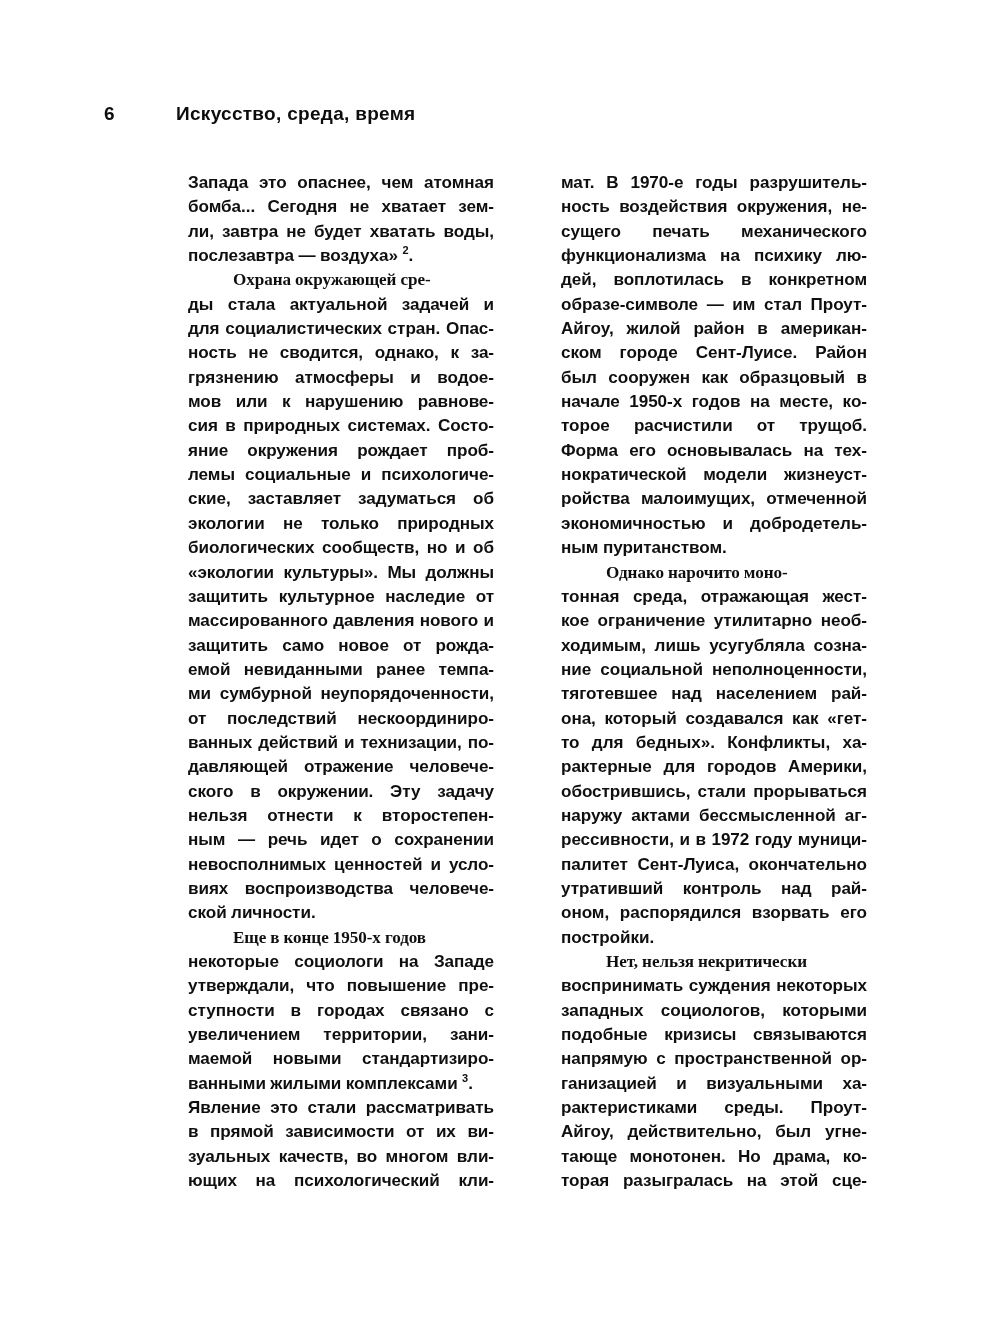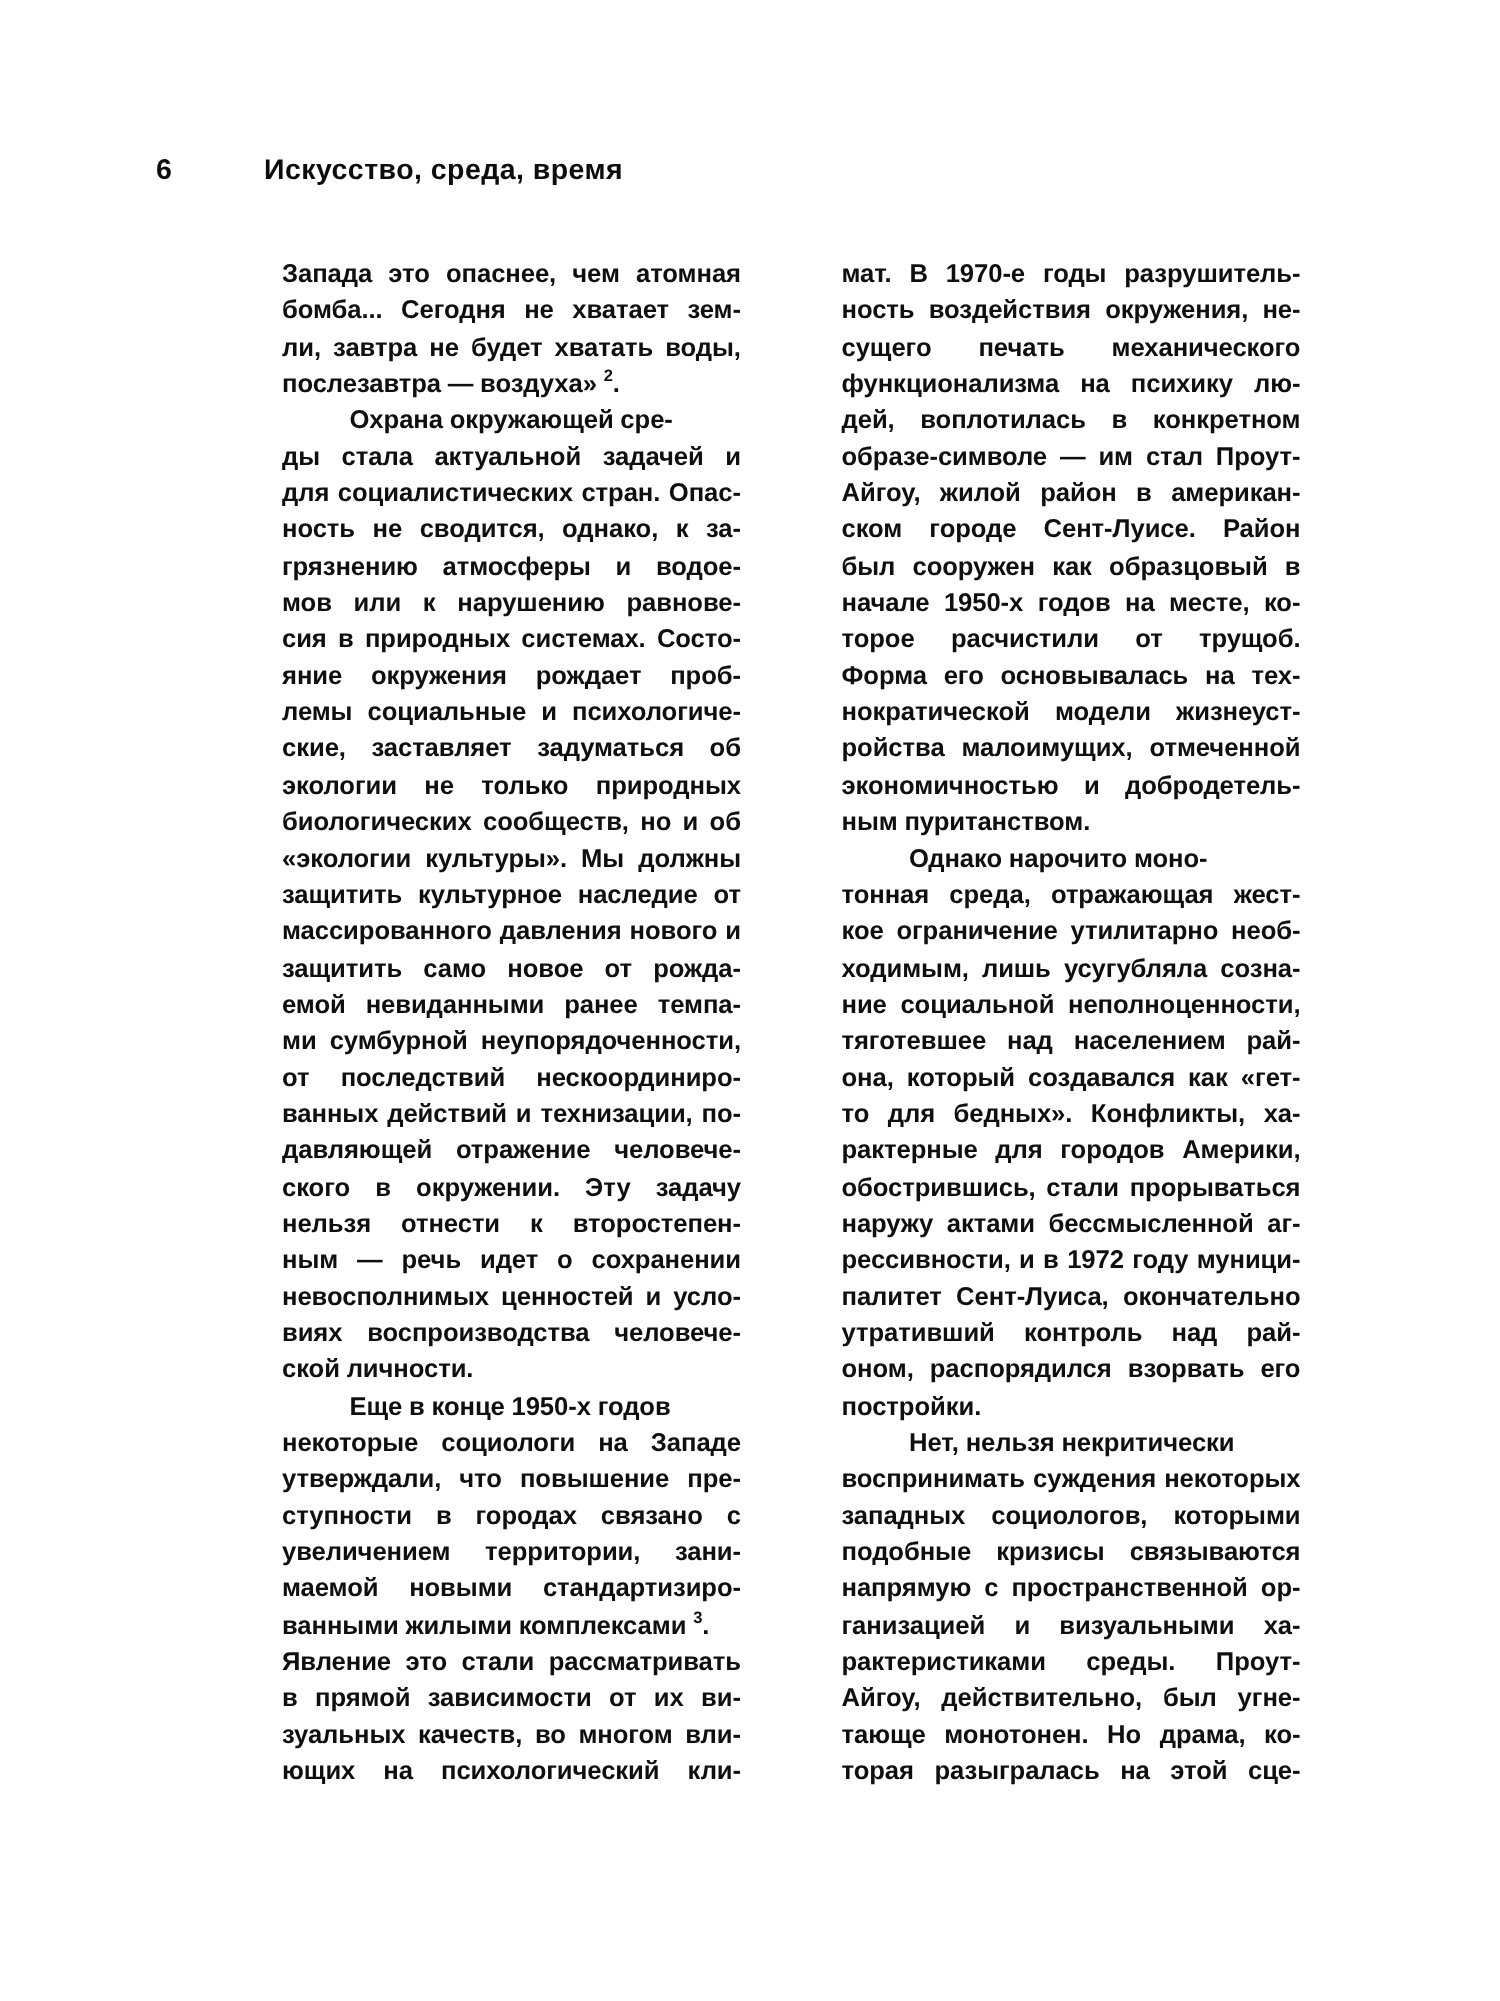--- a/index.html
+++ b/index.html
@@ -76,21 +76,21 @@
   
   .ln {
     display: block;
     white-space: pre;
   }
   .ln.just {
     display: flex;
     justify-content: space-between;
   }
   .ln.just > span { white-space: pre; }
-  .indent { padding-left: 45px; }
+  .indent { padding-left: 45px; font-family: Liberation Serif, serif; }
 
   sup.fn {
     font-size: 11px;
     font-weight: 700;
     vertical-align: 7px;
     line-height: 0;
     letter-spacing: 0;
   }
 </style>
 </head>

